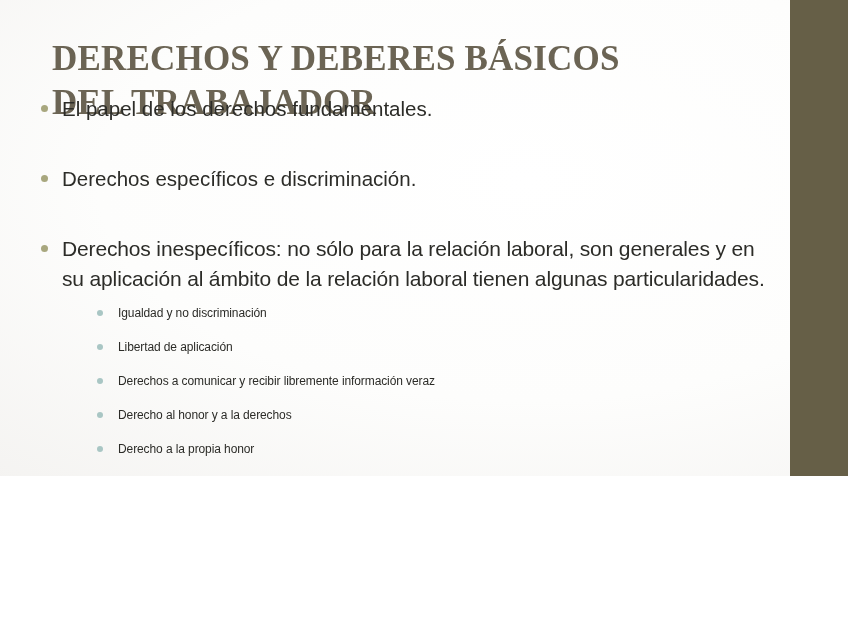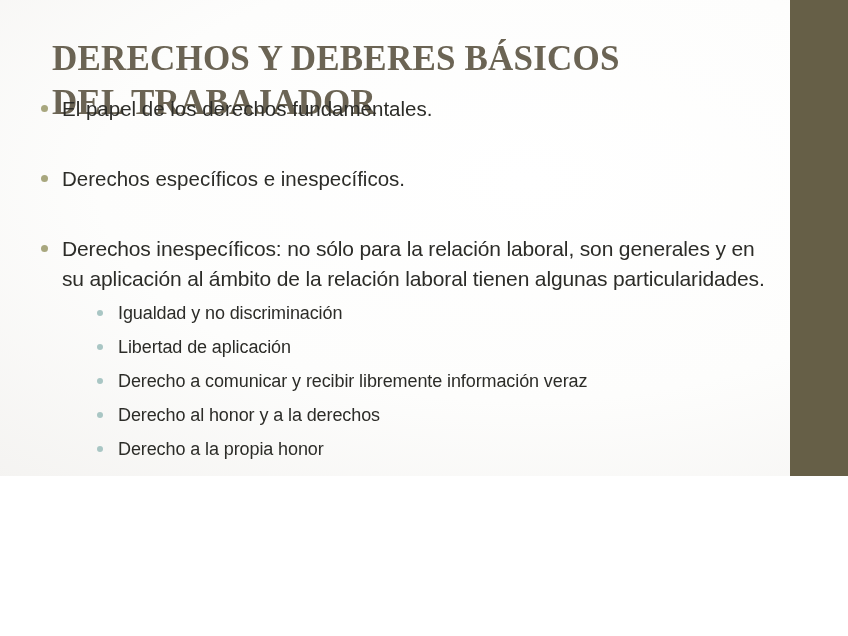--- a/index.html
+++ b/index.html
@@ -119,21 +119,21 @@
     padding: 0;
   }
 
   li.lvl2-item {
     position: relative;
     padding-left: 30px;
     margin-left: 26px;
     color: #2c2c28;
     font-family: "Liberation Sans Narrow", "Liberation Sans", sans-serif;
     font-stretch: condensed;
-    font-size: 18px;
+    font-size: 12px;
     line-height: 22px;
     letter-spacing: -0.1px;
     margin-bottom: 12px;
   }
   li.lvl2-item > .dot {
     position: absolute;
     left: 9px;
     top: 8px;
     width: 6px;
     height: 6px;
@@ -156,39 +156,39 @@
   <div class="content">
     <ul class="lvl1">
 
       <li class="lvl1-item">
         <span class="dot"></span>
         <span>El papel de los derechos fundamentales.</span>
       </li>
 
       <li class="lvl1-item">
         <span class="dot"></span>
-        <span>Derechos específicos e inespecíficos.</span>
+        <span>Derechos específicos e discriminación.</span>
       </li>
 
       <li class="lvl1-item condensed last">
         <span class="dot"></span>
         <span>Derechos inespecíficos: no sólo para la relación laboral, son generales y en su aplicación al ámbito de la relación laboral tienen algunas particularidades.</span>
 
         <ul class="lvl2">
           <li class="lvl2-item">
             <span class="dot"></span>
             <span>Igualdad y no discriminación</span>
           </li>
           <li class="lvl2-item">
             <span class="dot"></span>
             <span>Libertad de aplicación</span>
           </li>
           <li class="lvl2-item">
             <span class="dot"></span>
-            <span>Derecho a comunicar y recibir libremente información veraz</span>
+            <span>Derechos a comunicar y recibir libremente información veraz</span>
           </li>
           <li class="lvl2-item">
             <span class="dot"></span>
             <span>Derecho al honor y a la derechos</span>
           </li>
           <li class="lvl2-item">
             <span class="dot"></span>
             <span>Derecho a la propia honor</span>
           </li>
           <li class="lvl2-item">

